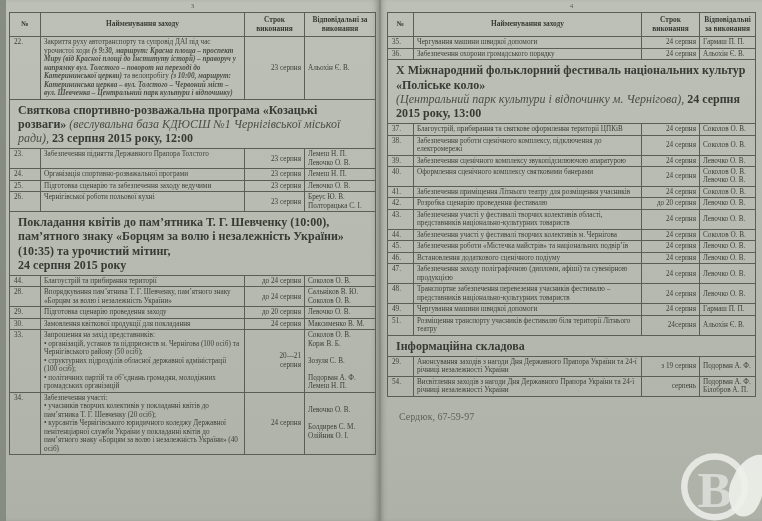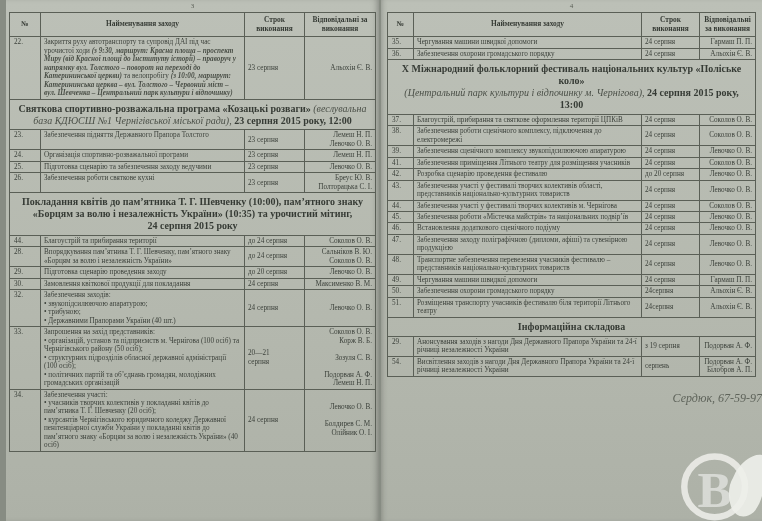--- a/index.html
+++ b/index.html
@@ -26,30 +26,30 @@
     vertical-align:top;
     padding:1px 3px;
     font-size:7.2px;line-height:1.18;
   }
   th{
     font-weight:bold;text-align:center;vertical-align:middle;
     font-size:7.4px;padding:3px 2px;color:#363b35;
   }
   .cell-num{padding-left:4px;}
   .cell-name{white-space:pre-line;}
-  .cell-term{text-align:left;vertical-align:middle;white-space:pre-line;}
-  .cell-resp{text-align:right;vertical-align:middle;white-space:pre-line;}
+  .cell-term{text-align:right;vertical-align:middle;white-space:pre-line;}
+  .cell-resp{text-align:left;vertical-align:middle;white-space:pre-line;}
   .section-cell{
-    text-align:center;font-weight:bold;font-size:10px;
+    text-align:left;font-weight:bold;font-size:12px;
     padding:3px 8px;white-space:pre-line;color:#363b35;
   }
   .section-cell .italic{font-weight:normal;color:#4a4f47;}
   .italic{font-style:italic;color:#4a4f47;font-weight:bold;}
   .footer-note{
-    margin:14px 0 0 18px;font-style:italic;font-size:12px;color:#5f645b;text-align:right;
+    margin:14px 0 0 18px;font-size:10px;color:#5f645b;
   }
   .watermark{
     position:absolute;right:-6px;bottom:-10px;width:92px;height:92px;
     opacity:.92;pointer-events:none;
   }
 </style>
 </head>
 <body>
 
 <div class="scan">
@@ -95,21 +95,21 @@
             <td class="cell-resp">Лемеш Н. П.</td>
           </tr>
           <tr>
             <td class="cell-num">25.</td>
             <td class="cell-name">Підготовка сценарію та забезпечення заходу ведучими</td>
             <td class="cell-term">23 серпня</td>
             <td class="cell-resp">Левочко О. В.</td>
           </tr>
           <tr>
             <td class="cell-num">26.</td>
-            <td class="cell-name">Забезпечення роботи святкове кухні</td>
+            <td class="cell-name">Чернігівської роботи польової кухні</td>
             <td class="cell-term">23 серпня</td>
             <td class="cell-resp">Бреус Ю. В.
 Полторацька С. І.</td>
           </tr>
           <tr>
             <td colspan="4" class="section-cell"><span class="bold">Покладання квітів до пам’ятника Т. Г. Шевченку (10:00), пам’ятного знаку «Борцям за волю і незалежність України» (10:35) та урочистий мітинг,
 24 серпня 2015 року</span></td>
           </tr>
           <tr>
             <td class="cell-num">44.</td>
@@ -128,29 +128,20 @@
             <td class="cell-num">29.</td>
             <td class="cell-name">Підготовка сценарію проведення заходу</td>
             <td class="cell-term">до 20 серпня</td>
             <td class="cell-resp">Левочко О. В.</td>
           </tr>
           <tr>
             <td class="cell-num">30.</td>
             <td class="cell-name">Замовлення квіткової продукції для покладання</td>
             <td class="cell-term">24 серпня</td>
             <td class="cell-resp">Максименко В. М.</td>
-          </tr>
-          <tr>
-            <td class="cell-num">32.</td>
-            <td class="cell-name">Забезпечення заходів:
-•  звукопідсилюючою апаратурою;
-•  трибуною;
-•  Державними Прапорами України (40 шт.)</td>
-            <td class="cell-term">24 серпня</td>
-            <td class="cell-resp">Левочко О. В.</td>
           </tr>
           <tr>
             <td class="cell-num">33.</td>
             <td class="cell-name">Запрошення на захід представників:
 •  організацій, установ та підприємств м. Чернігова (100 осіб) та Чернігівського району (50 осіб);
 •  структурних підрозділів обласної державної адміністрації (100 осіб);
 •  політичних партій та об’єднань громадян, молодіжних громадських організацій</td>
             <td class="cell-term">20—21
 серпня</td>
             <td class="cell-resp">Соколов О. В.
@@ -222,20 +213,27 @@
             <td class="cell-term">24 серпня</td>
             <td class="cell-resp">Соколов О. В.</td>
           </tr>
           <tr>
             <td class="cell-num">39.</td>
             <td class="cell-name">Забезпечення сценічного комплексу звукопідсилюючою апаратурою</td>
             <td class="cell-term">24 серпня</td>
             <td class="cell-resp">Левочко О. В.</td>
           </tr>
           <tr>
+            <td class="cell-num">40.</td>
+            <td class="cell-name">Оформлення сценічного комплексу святковими банерами</td>
+            <td class="cell-term">24 серпня</td>
+            <td class="cell-resp">Соколов О. В.
+Левочко О. В.</td>
+          </tr>
+          <tr>
             <td class="cell-num">41.</td>
             <td class="cell-name">Забезпечення приміщення Літнього театру для розміщення учасників</td>
             <td class="cell-term">24 серпня</td>
             <td class="cell-resp">Соколов О. В.</td>
           </tr>
           <tr>
             <td class="cell-num">42.</td>
             <td class="cell-name">Розробка сценарію проведення фестивалю</td>
             <td class="cell-term">до 20 серпня</td>
             <td class="cell-resp">Левочко О. В.</td>
@@ -274,26 +272,20 @@
             <td class="cell-num">48.</td>
             <td class="cell-name">Транспортне забезпечення перевезення учасників фестивалю – представників національно-культурних товариств</td>
             <td class="cell-term">24 серпня</td>
             <td class="cell-resp">Левочко О. В.</td>
           </tr>
           <tr>
             <td class="cell-num">49.</td>
             <td class="cell-name">Чергування машини швидкої допомоги</td>
             <td class="cell-term">24 серпня</td>
             <td class="cell-resp">Гармаш П. П.</td>
-          </tr>
-          <tr>
-            <td class="cell-num">50.</td>
-            <td class="cell-name">Забезпечення охорони громадського порядку</td>
-            <td class="cell-term">24серпня</td>
-            <td class="cell-resp">Альохін Є. В.</td>
           </tr>
           <tr>
             <td class="cell-num">51.</td>
             <td class="cell-name">Розміщення транспорту учасників фестивалю біля території Літнього театру</td>
             <td class="cell-term">24серпня</td>
             <td class="cell-resp">Альохін Є. В.</td>
           </tr>
           <tr>
             <td colspan="4" class="section-cell"><span class="bold">Інформаційна складова</span></td>
           </tr>

